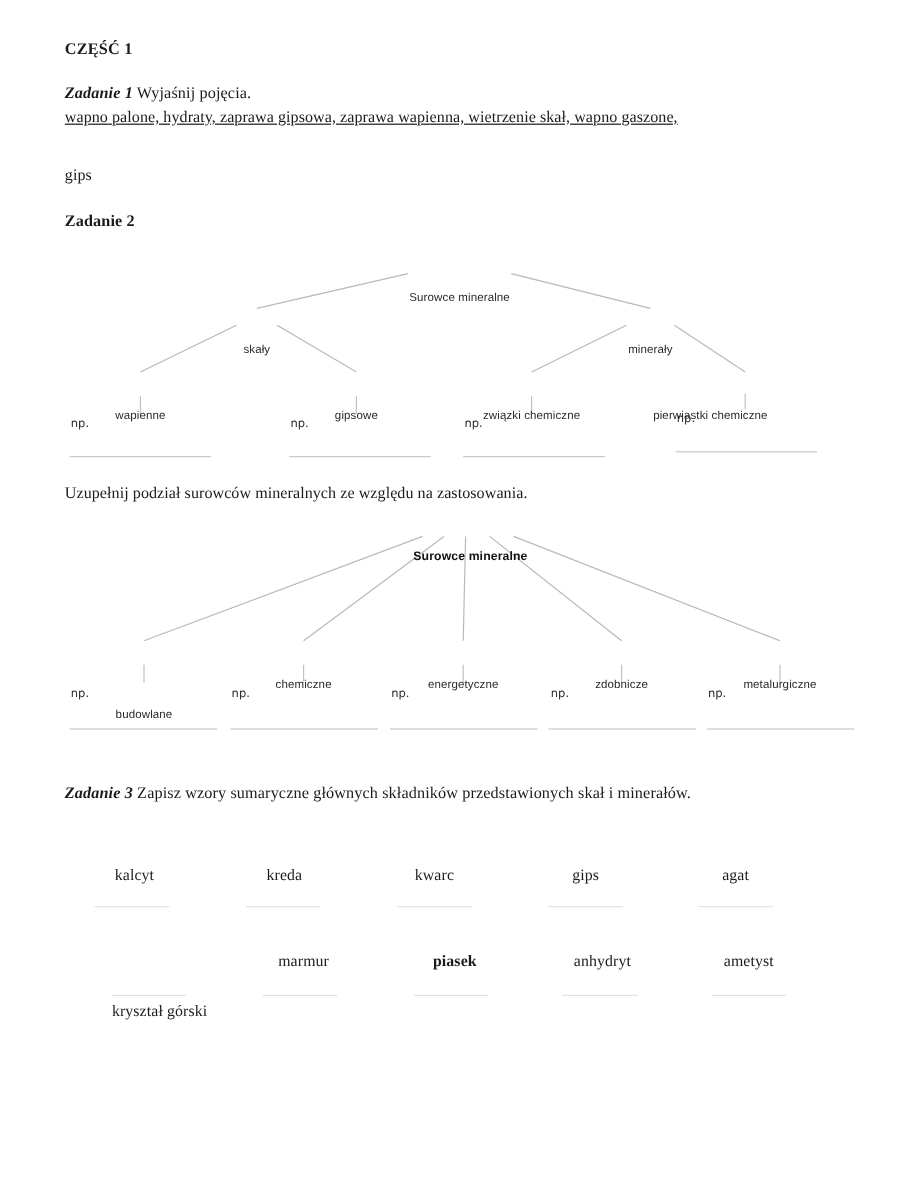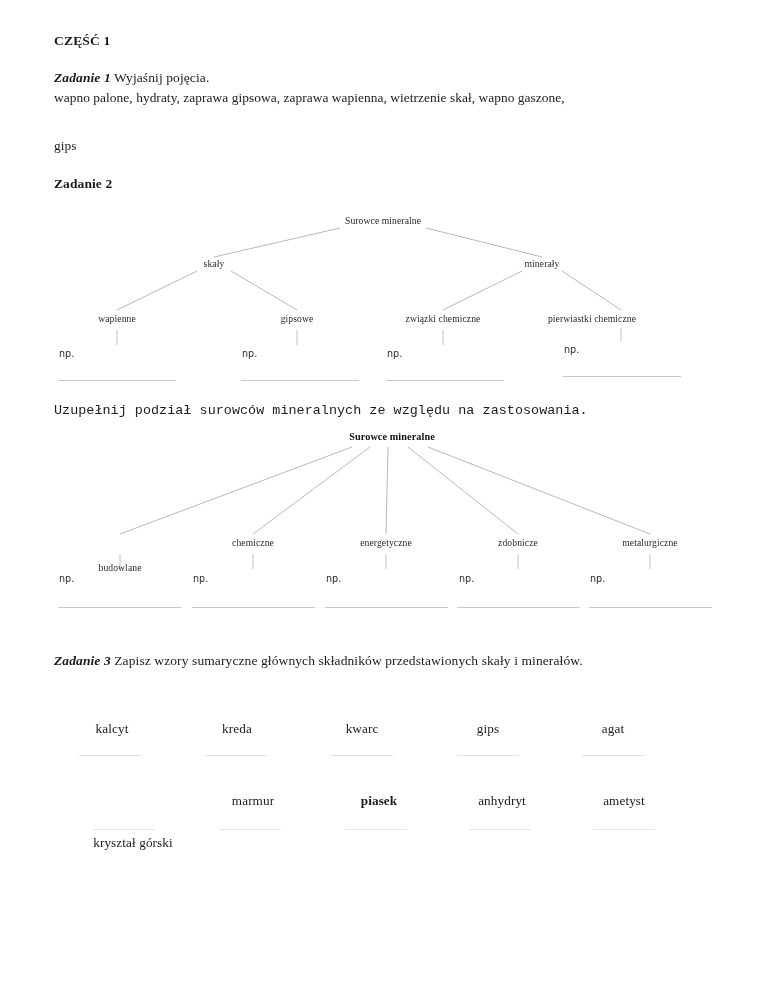--- a/index.html
+++ b/index.html
@@ -44,26 +44,27 @@
   .body-line {
     font-size: 13.4px;
     letter-spacing: .05px;
     white-space: nowrap;
   }
 
   
   .diagram { position: absolute; left: 0; top: 0; width: 768px; }
   .node {
     position: absolute;
-    font-family: Liberation Serif, serif;
+    font-family: Liberation Sans, sans-serif;
     font-size: 9.6px;
     color: #2a2a2a;
     white-space: nowrap;
     transform: translateX(-50%);
     letter-spacing: .1px;
+    margin-top: 28px;
   }
   .node.bold { font-weight: bold; font-size: 10.2px; color: #111; }
 
   .np {
     position: absolute;
     font-family: "DejaVu Sans", sans-serif;
     font-size: 9.6px;
     color: #2a2a2a;
     white-space: nowrap;
   }
@@ -102,21 +103,21 @@
 
 <div class="page">
 
   <div class="abs sec-title">CZĘŚĆ 1</div>
 
   <div class="abs task-head" style="left:54px; top:70px;">
     <b>Zadanie 1</b>
     <span>Wyjaśnij  pojęcia.</span>
   </div>
 
-  <div class="abs body-line" style="left:54px; top:90px;">wapno palone, hydraty, zaprawa gipsowa, zaprawa wapienna, wietrzenie skał,  wapno gaszone,</div>
+  <div class="abs body-line" style="left:54px; top:90px;text-decoration:underline;">wapno palone, hydraty, zaprawa gipsowa, zaprawa wapienna, wietrzenie skał,  wapno gaszone,</div>
   <div class="abs body-line" style="left:54px; top:138px;">gips</div>
 
   <div class="abs task-head" style="left:54px; top:176px; font-weight:bold;">Zadanie 2</div>
 
   <div class="diagram">
 
     <svg class="links" width="768" height="994">
 
       <line x1="340" y1="228" x2="214" y2="257"></line>
       <line x1="426" y1="228" x2="542" y2="257"></line>
@@ -147,21 +148,21 @@
     <div class="np" style="left:242px; top:348px;">np.</div>
     <div class="np" style="left:387px; top:348px;">np.</div>
     <div class="np" style="left:564px; top:344px;">np.</div>
 
     <div class="answer-rule" style="left:58px;  top:380px; width:118px;"></div>
     <div class="answer-rule" style="left:241px; top:380px; width:118px;"></div>
     <div class="answer-rule" style="left:386px; top:380px; width:118px;"></div>
     <div class="answer-rule" style="left:563px; top:376px; width:118px;"></div>
   </div>
 
-  <div class="abs body-line" style="left:54px; top:403px;font-family:Liberation Mono, monospace;">Uzupełnij podział surowców mineralnych ze względu na zastosowania.</div>
+  <div class="abs body-line" style="left:54px; top:403px;">Uzupełnij podział surowców mineralnych ze względu na zastosowania.</div>
 
   <div class="diagram">
 
     <svg class="links" width="768" height="994">
       <line x1="352" y1="447" x2="120" y2="534"></line>
       <line x1="370" y1="447" x2="253" y2="534"></line>
       <line x1="388" y1="447" x2="386" y2="534"></line>
       <line x1="408" y1="447" x2="518" y2="534"></line>
       <line x1="428" y1="447" x2="650" y2="534"></line>
 
@@ -188,21 +189,21 @@
 
     <div class="answer-rule" style="left:58px;  top:607px; width:123px;"></div>
     <div class="answer-rule" style="left:192px; top:607px; width:123px;"></div>
     <div class="answer-rule" style="left:325px; top:607px; width:123px;"></div>
     <div class="answer-rule" style="left:457px; top:607px; width:123px;"></div>
     <div class="answer-rule" style="left:589px; top:607px; width:123px;"></div>
   </div>
 
   <div class="abs task-head" style="left:54px; top:653px;">
     <b>Zadanie 3</b>
-    <span>Zapisz wzory sumaryczne głównych składników przedstawionych skały i minerałów.</span>
+    <span>Zapisz wzory sumaryczne głównych składników przedstawionych skał i minerałów.</span>
   </div>
 
   <div class="mineral" style="left:112px; top:721px;">kalcyt</div>
   <div class="mineral" style="left:237px; top:721px;">kreda</div>
   <div class="mineral" style="left:362px; top:721px;">kwarc</div>
   <div class="mineral" style="left:488px; top:721px;">gips</div>
   <div class="mineral" style="left:613px; top:721px;">agat</div>
 
   <div class="mineral-rule" style="left:110px; top:755px; width:62px;"></div>
   <div class="mineral-rule" style="left:236px; top:755px; width:62px;"></div>

